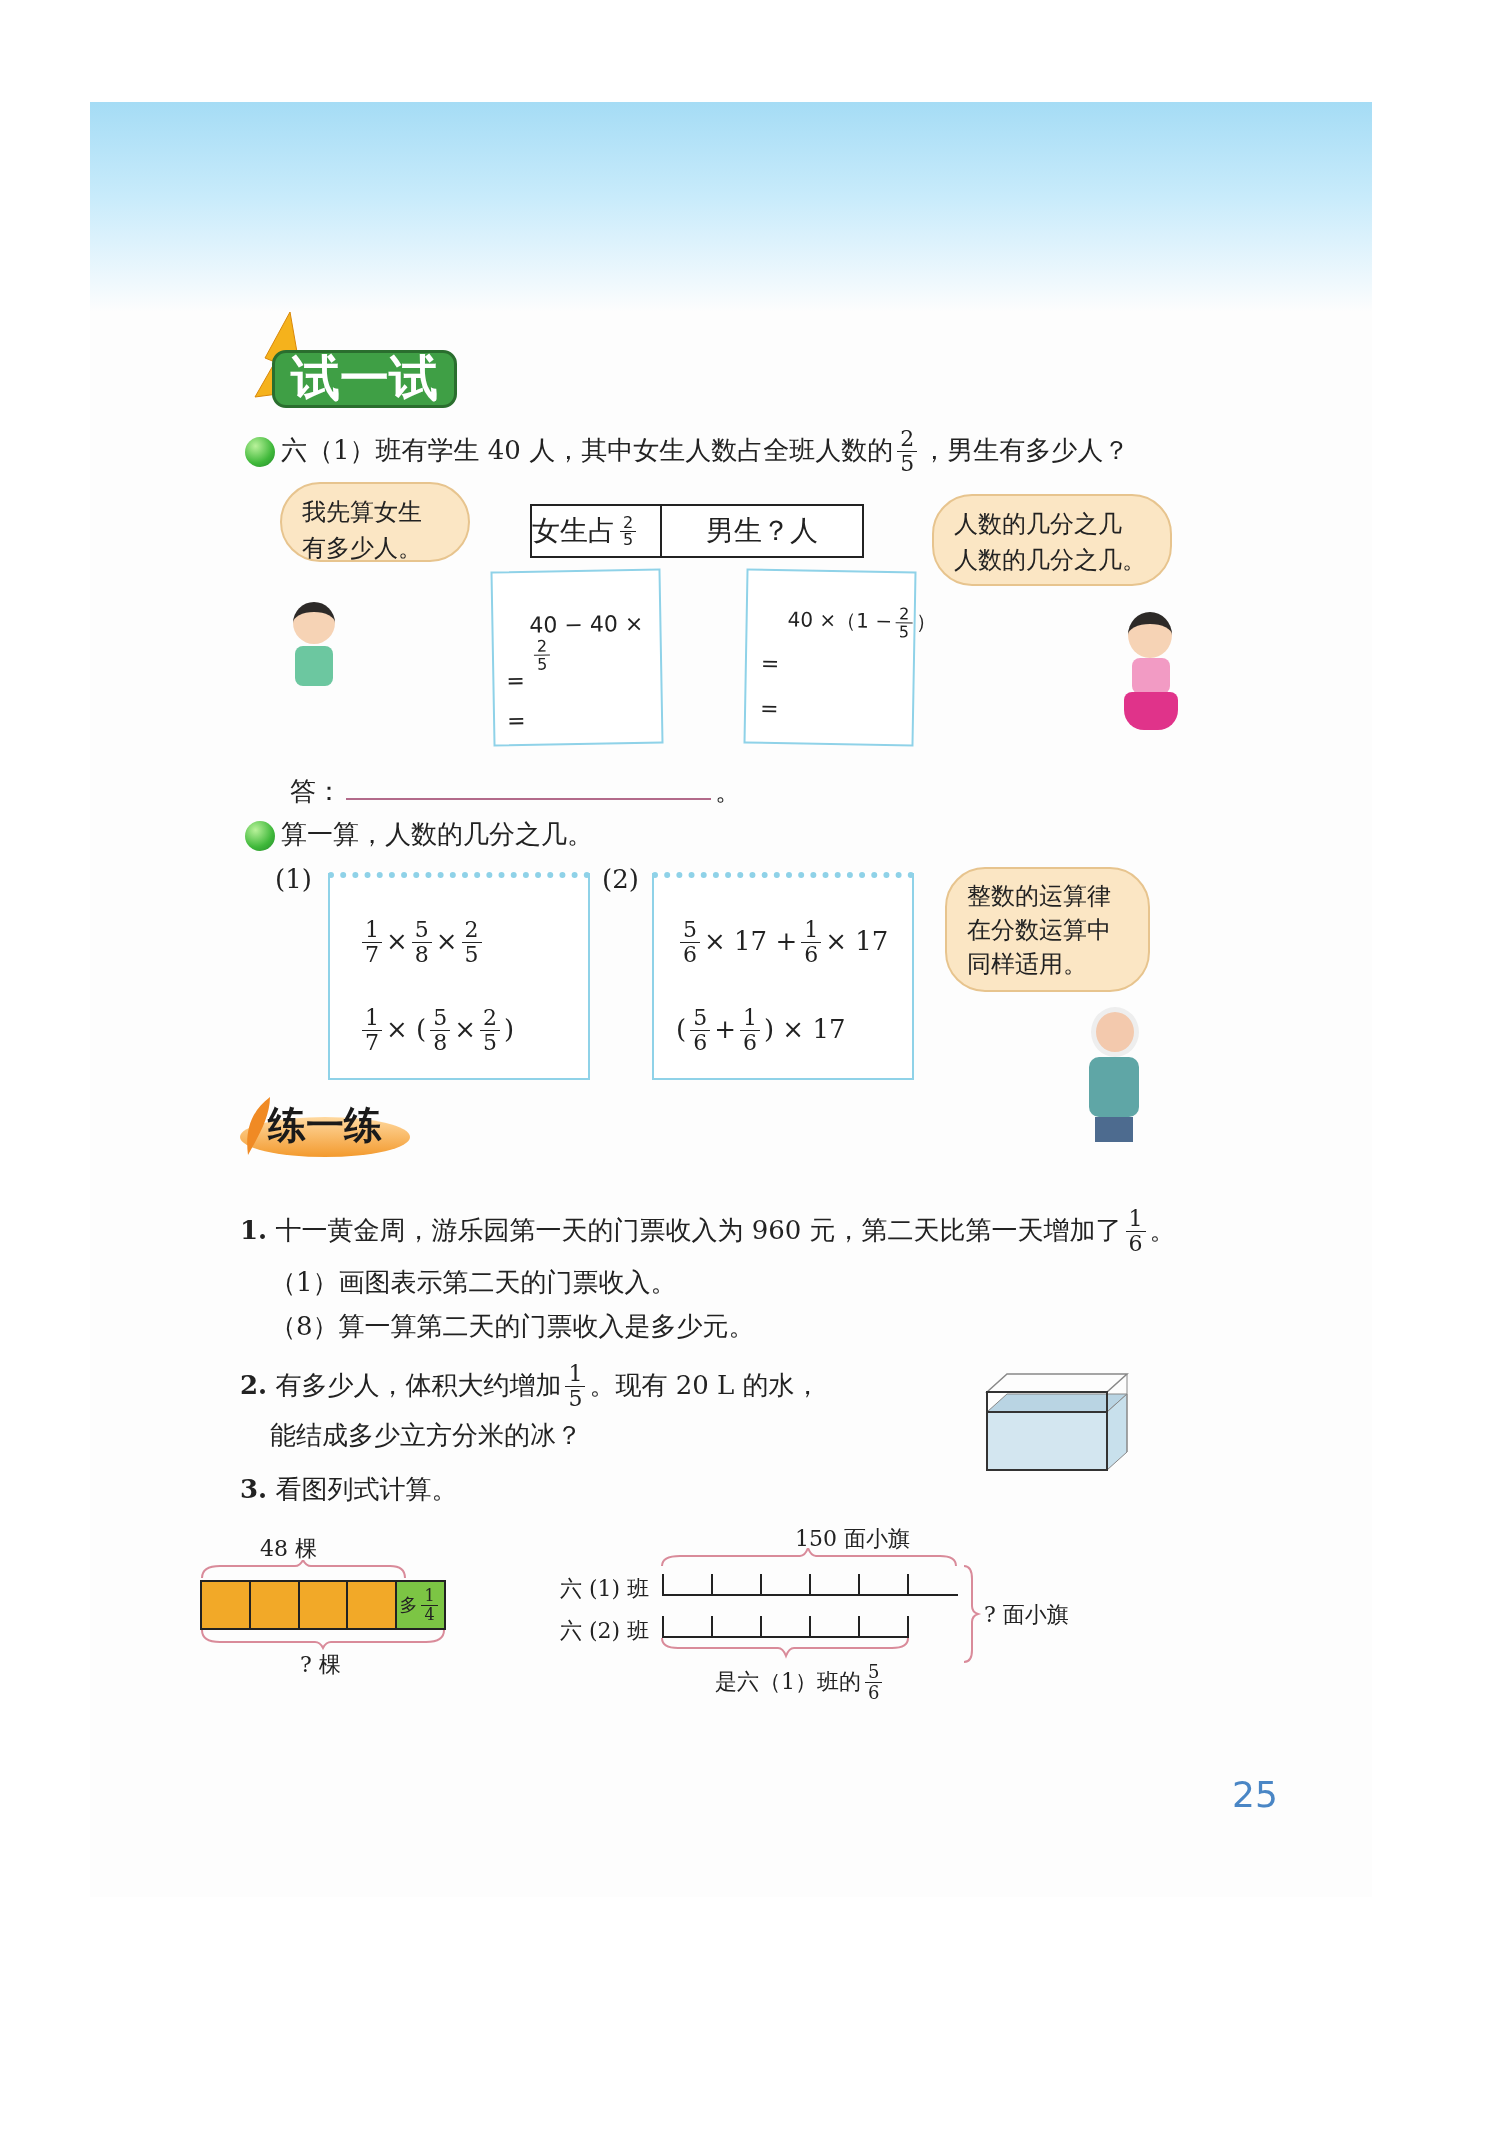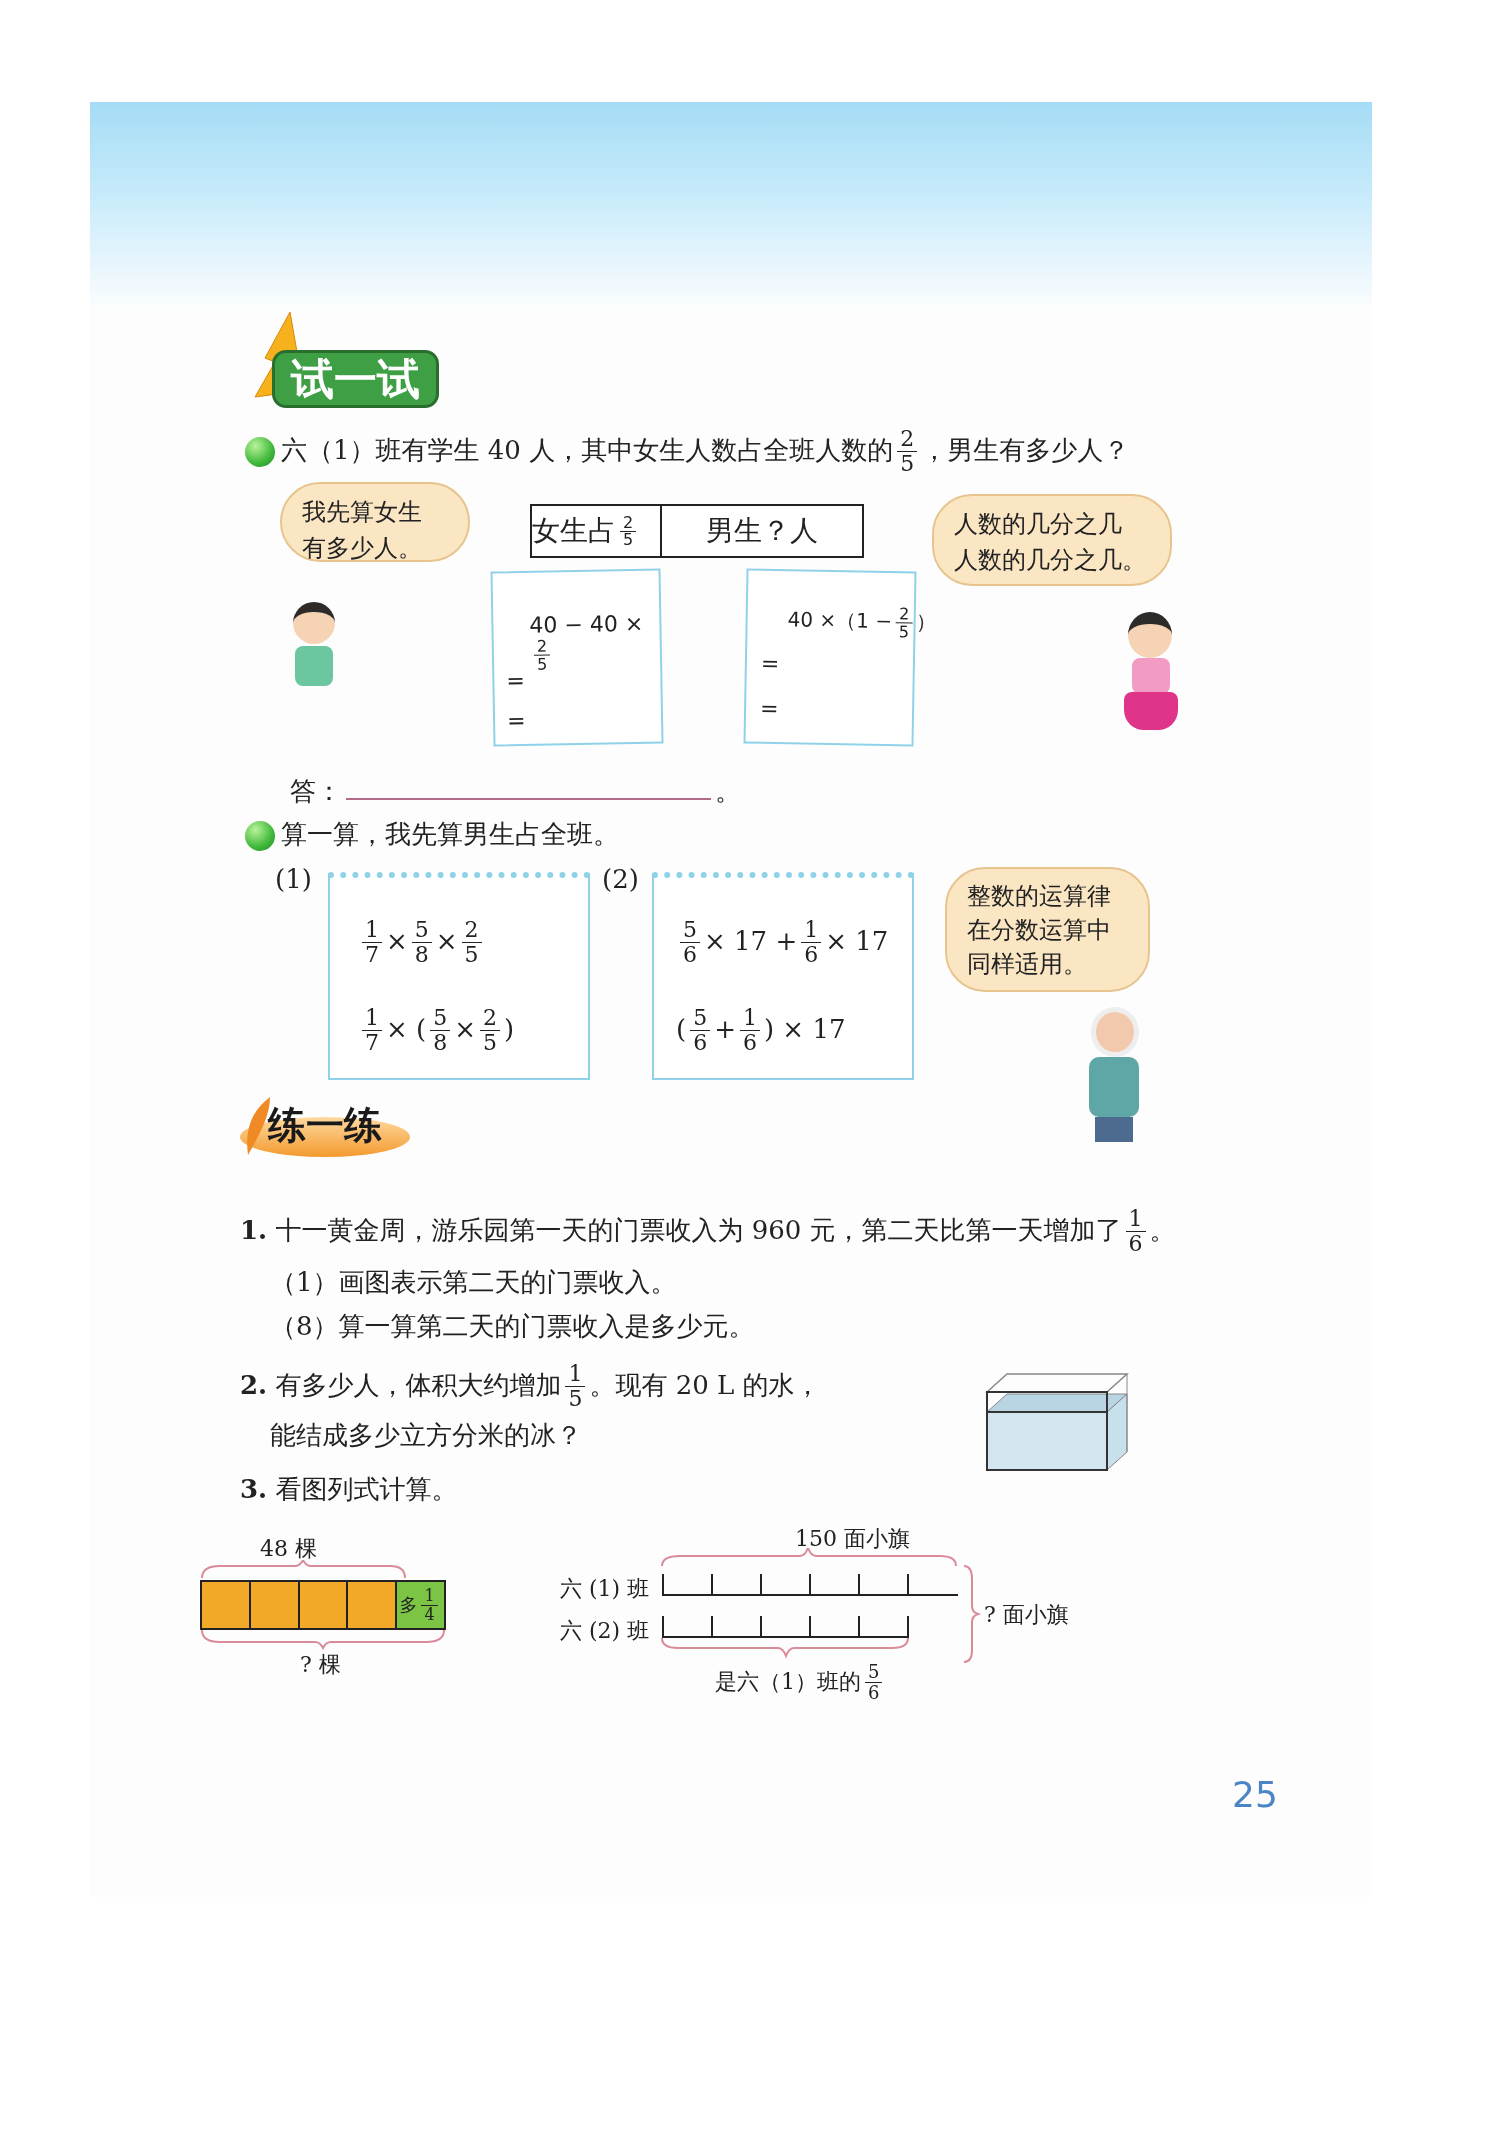--- a/index.html
+++ b/index.html
@@ -7,21 +7,21 @@
   .page{position:absolute;left:90px;top:102px;width:1282px;height:1795px;background:#fdfdfd;}
   .sky{position:absolute;left:0;top:0;width:1282px;height:210px;background:linear-gradient(#a5dcf5 0%,#c8ebfb 45%,#eef8fd 85%,#fdfdfd 100%);}
   .abs{position:absolute;}
   .txt{font-size:26px;line-height:34px;white-space:nowrap;}
   .frac{display:inline-flex;flex-direction:column;align-items:center;vertical-align:middle;font-size:22px;line-height:24px;margin:0 4px;}
   .frac .num{border-bottom:1.5px solid #222;padding:0 3px;}
   .bullet{display:inline-block;width:30px;height:30px;border-radius:50%;background:radial-gradient(circle at 35% 30%,#b9f29b,#3fb83a 60%,#23882a);vertical-align:middle;margin-right:6px;}
   .hand{font-family:"DejaVu Sans","Liberation Sans",sans-serif;}
   .bubble{background:#fbe6c4;border:2px solid #e7c48e;border-radius:40px;font-size:24px;line-height:36px;padding:10px 20px;box-sizing:border-box;}
   .note{border:2px solid #8fd2e8;background:#fff;box-sizing:border-box;}
-  .banner-try{background:#3f9f45;border:3px solid #2a6e2e;border-radius:14px;color:#fff;font-family:"DejaVu Sans","Liberation Sans",sans-serif;font-weight:bold;font-size:43px;line-height:52px;padding:0 16px;}
+  .banner-try{background:#3f9f45;border:3px solid #2a6e2e;border-radius:14px;color:#fff;font-family:"DejaVu Sans","Liberation Sans",sans-serif;font-weight:bold;font-size:49px;line-height:52px;padding:0 16px;}
   .banner-practice{font-family:"DejaVu Sans","Liberation Sans",sans-serif;font-weight:bold;font-size:38px;color:#1a1a1a;}
   .page-num{font-family:"DejaVu Sans","Liberation Sans",sans-serif;font-size:36px;color:#4a86c5;}
   .tick{position:absolute;width:2px;height:22px;background:#222;}
 </style>
 </head>
 <body>
 
 <div class="page">
   <div class="sky"></div>
 
@@ -84,21 +84,21 @@
     <div style="position:absolute;left:14px;top:80px;width:54px;height:38px;background:#e0338a;border-radius:8px 8px 20px 20px"></div>
   </div>
 
   <div class="abs txt" style="left:200px;top:672px;display:flex;align-items:flex-end">
     <span>答：</span>
     <span style="display:inline-block;width:365px;border-bottom:2px solid #b26a8a;margin:0 4px 8px"></span>
     <span>。</span>
   </div>
 
   <div class="abs txt" style="left:155px;top:715px">
-    <span class="bullet"></span><span>算一算，我先算男生占全班。</span>
+    <span class="bullet"></span><span>算一算，人数的几分之几。</span>
   </div>
 
   <div class="abs txt" style="left:185px;top:760px">(1)</div>
   <div class="abs note" style="left:238px;top:770px;width:262px;height:208px;border-top:6px dotted #8fd2e8">
     <div class="abs txt" style="left:28px;top:40px">
       <span class="frac">
           <span class="num">1</span>
           <span>7</span>
         </span><span>×</span><span class="frac">
           <span class="num">5</span>

